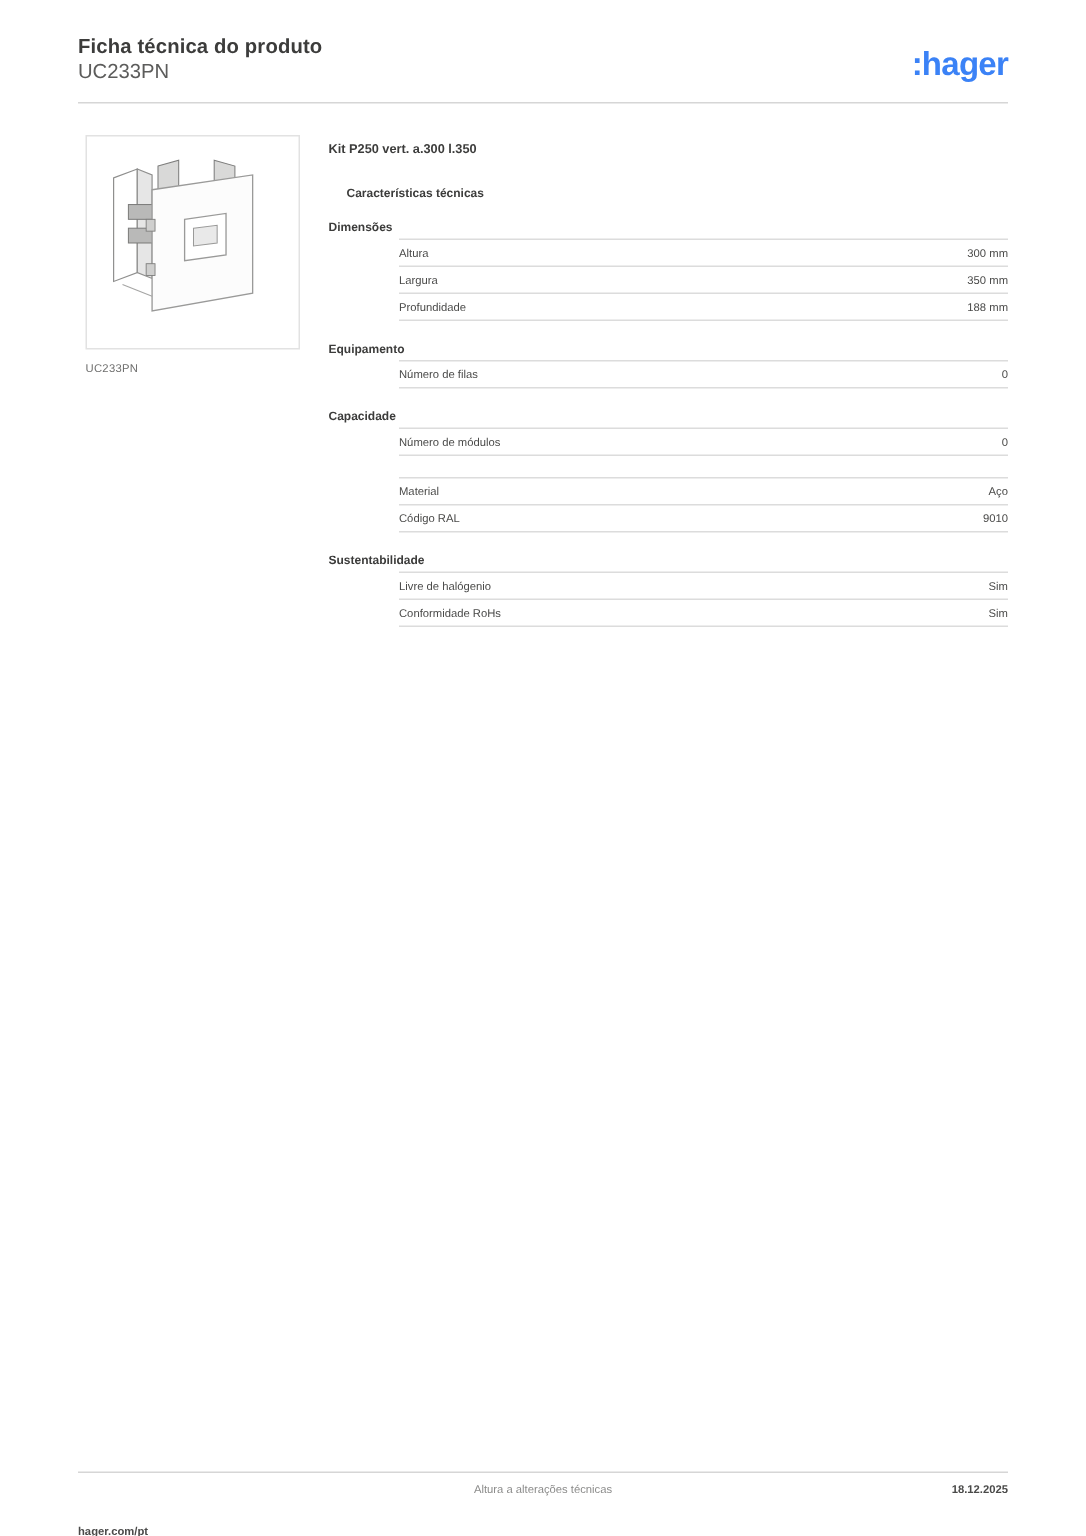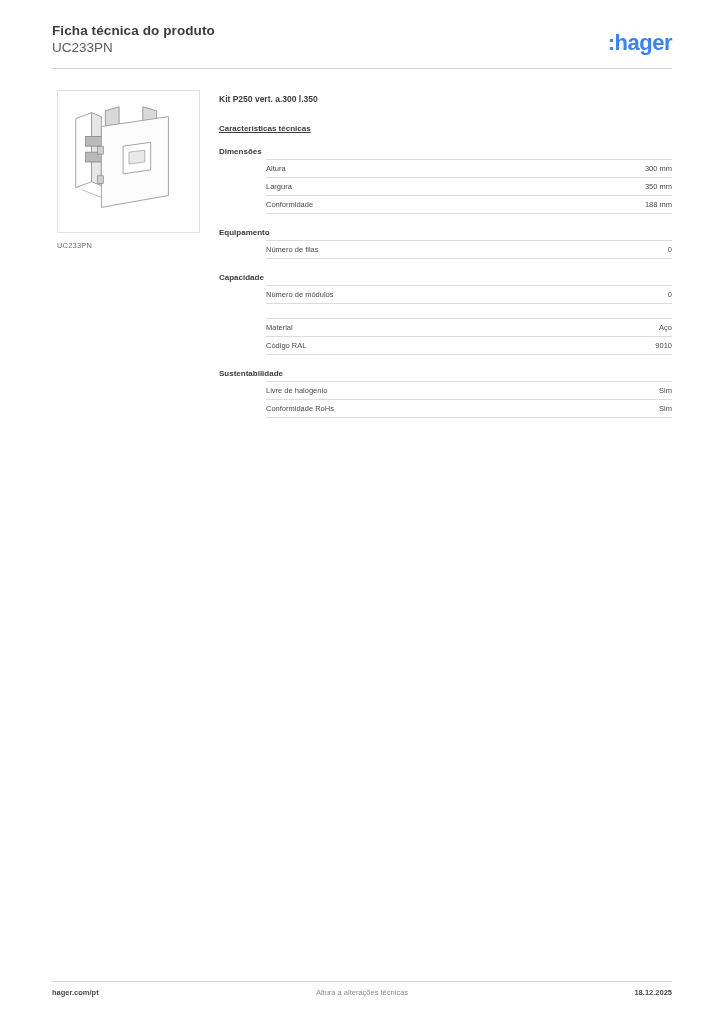--- a/index.html
+++ b/index.html
@@ -97,22 +97,21 @@
   .product-name {
     font-size: 8.5px;
     font-weight: bold;
     color: #3c3c3b;
     margin: 0 0 20px 0;
   }
   .section-title {
     font-size: 8px;
     font-weight: bold;
     color: #3c3c3b;
-    margin: 0 0 10px 0;
-    text-decoration: underline;
+    margin: 0 0 10px 12px;
   }
   .group {
     margin-top: 14px;
   }
   .group-title {
     font-size: 8px;
     font-weight: bold;
     color: #3c3c3b;
     margin: 0 0 3px 0;
   }
@@ -151,20 +150,21 @@
     right: 52px;
     bottom: 22px;
     height: 14px;
     font-size: 7.5px;
     color: #4a4a49;
   }
   .footer .left {
     position: absolute;
     left: 0;
     font-weight: bold;
+    margin-top: 28px;
   }
   .footer .center {
     position: absolute;
     left: 0;
     right: 0;
     text-align: center;
     color: #8b8b8a;
   }
   .footer .right {
     position: absolute;
@@ -218,21 +218,21 @@
       <div class="group-title">Dimensões</div>
       <div class="row">
         <span class="label">Altura</span>
         <span class="value">300 mm</span>
       </div>
       <div class="row">
         <span class="label">Largura</span>
         <span class="value">350 mm</span>
       </div>
       <div class="row">
-        <span class="label">Conformidade</span>
+        <span class="label">Profundidade</span>
         <span class="value">188 mm</span>
       </div>
     </div>
 
     <div class="group">
       <div class="group-title">Equipamento</div>
       <div class="row">
         <span class="label">Número de filas</span>
         <span class="value">0</span>
       </div>

